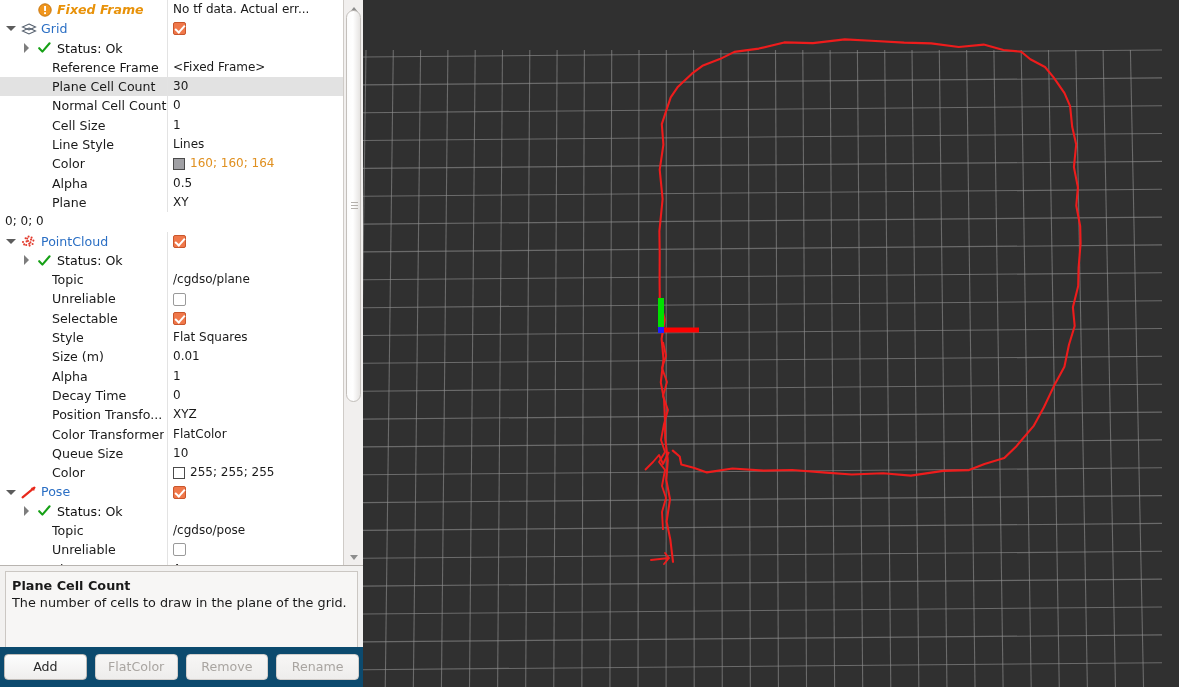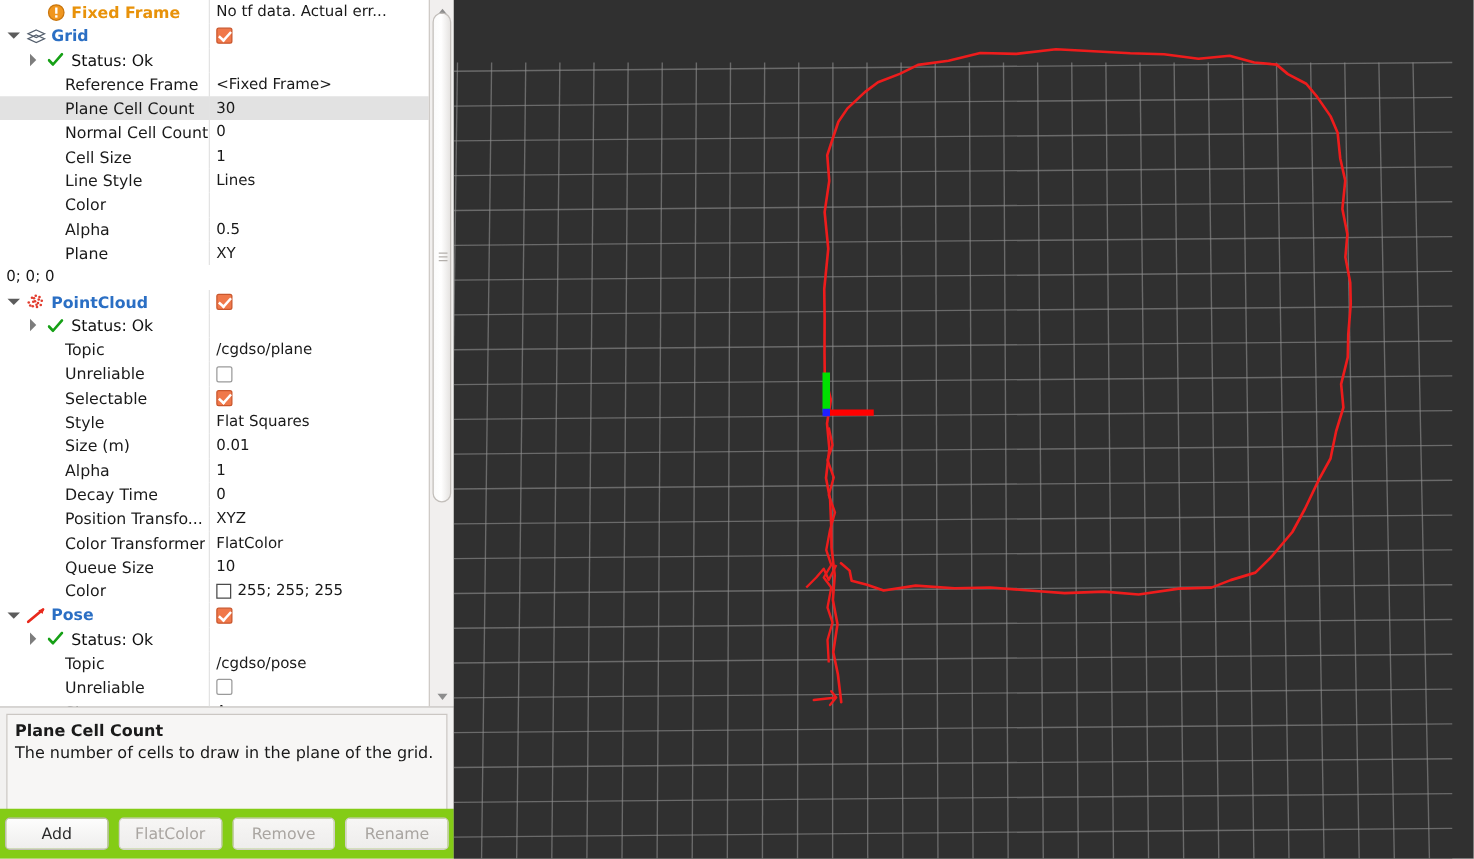--- a/index.html
+++ b/index.html
@@ -99,22 +99,22 @@
     border-bottom: 5px solid transparent;
     border-left: 5px solid #7d7d7d;
   }
   .tri.blank {}
 
   
   .ico { width: 17px; height: 16px; flex: 0 0 17px; margin-right: 4px;
          display:flex; align-items:center; justify-content:center; }
   .ico svg { display:block; }
 
-  .topname { color: #2b6fc4; font-weight: bold; text-align: center; }
-  .warnname { color: #e8920a; font-weight: bold; }
+  .topname { color: #2b6fc4; font-weight: normal; text-align: center; }
+  .warnname { color: #e8920a; font-weight: bold; font-style: italic; }
   .statname { color: #111; }
 
   
   .val { font-size: 12px; color: #1a1a1a; }
   .val.amber { color: #e09020; }
 
   
   .cbx {
     width: 13px; height: 13px;
     box-sizing: border-box;
@@ -204,21 +204,21 @@
   
   #btnbar {
     position: absolute;
     left: 0; bottom: 0;
     width: 363px; height: 40px;
     display: flex;
     align-items: center;
     padding: 0 4px;
     box-sizing: border-box;
     gap: 8px;
-    background: #84cc16;
+    background: #0c4a6e;
   }
   .btn {
     flex: 1 1 0;
     height: 26px;
     line-height: 24px;
     text-align: center;
     font-size: 12.6px;
     border-radius: 4px;
     border: 1px solid #c0bcb8;
     background: linear-gradient(to bottom, #fdfdfd, #efeeed);
@@ -346,20 +346,24 @@
               <span class="lbl ">Line Style</span>
             </div>
             <div class="valcol">
               <span class="val">Lines</span>
             </div>
           </div>
           <div class="row">
             <div class="namecol ind2">
               <span class="tri blank"></span>
               <span class="lbl ">Color</span>
+            </div>
+            <div class="valcol">
+              <span class="swatch" style="background: rgb(160, 160, 164);"></span>
+              <span class="val amber">160; 160; 164</span>
             </div>
           </div>
           <div class="row">
             <div class="namecol ind2">
               <span class="tri blank"></span>
               <span class="lbl ">Alpha</span>
             </div>
             <div class="valcol">
               <span class="val">0.5</span>
             </div>

